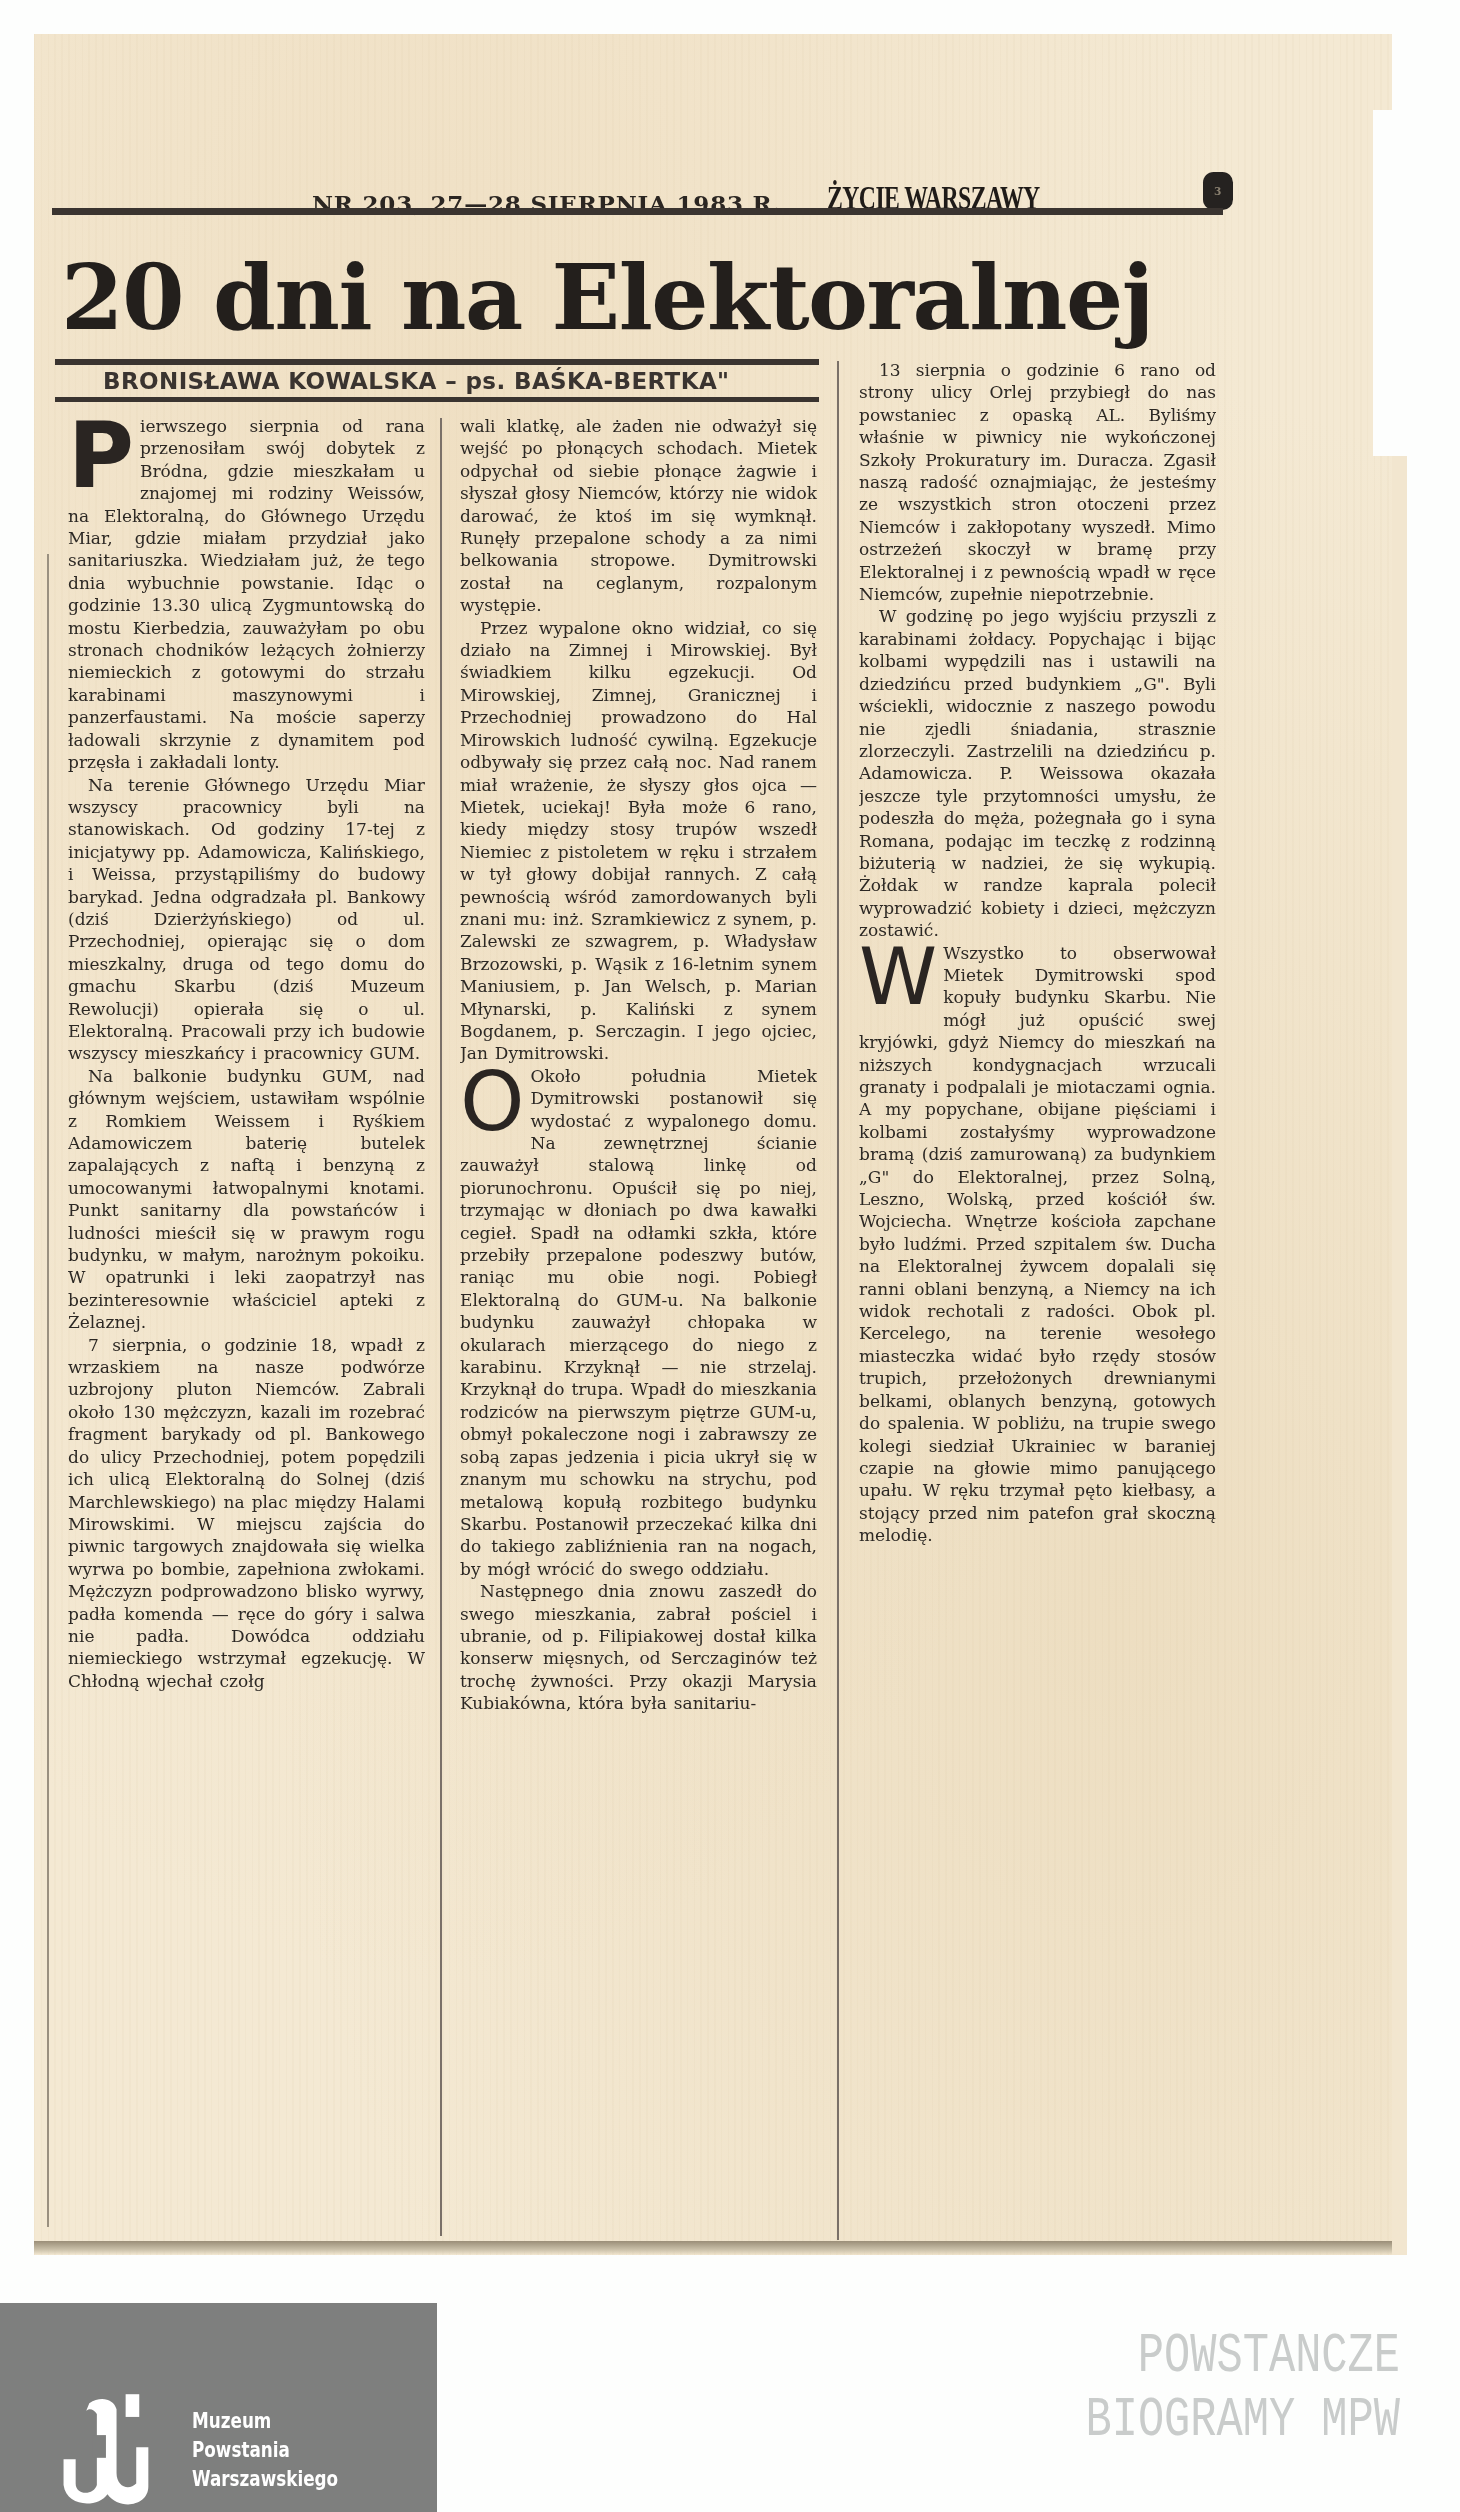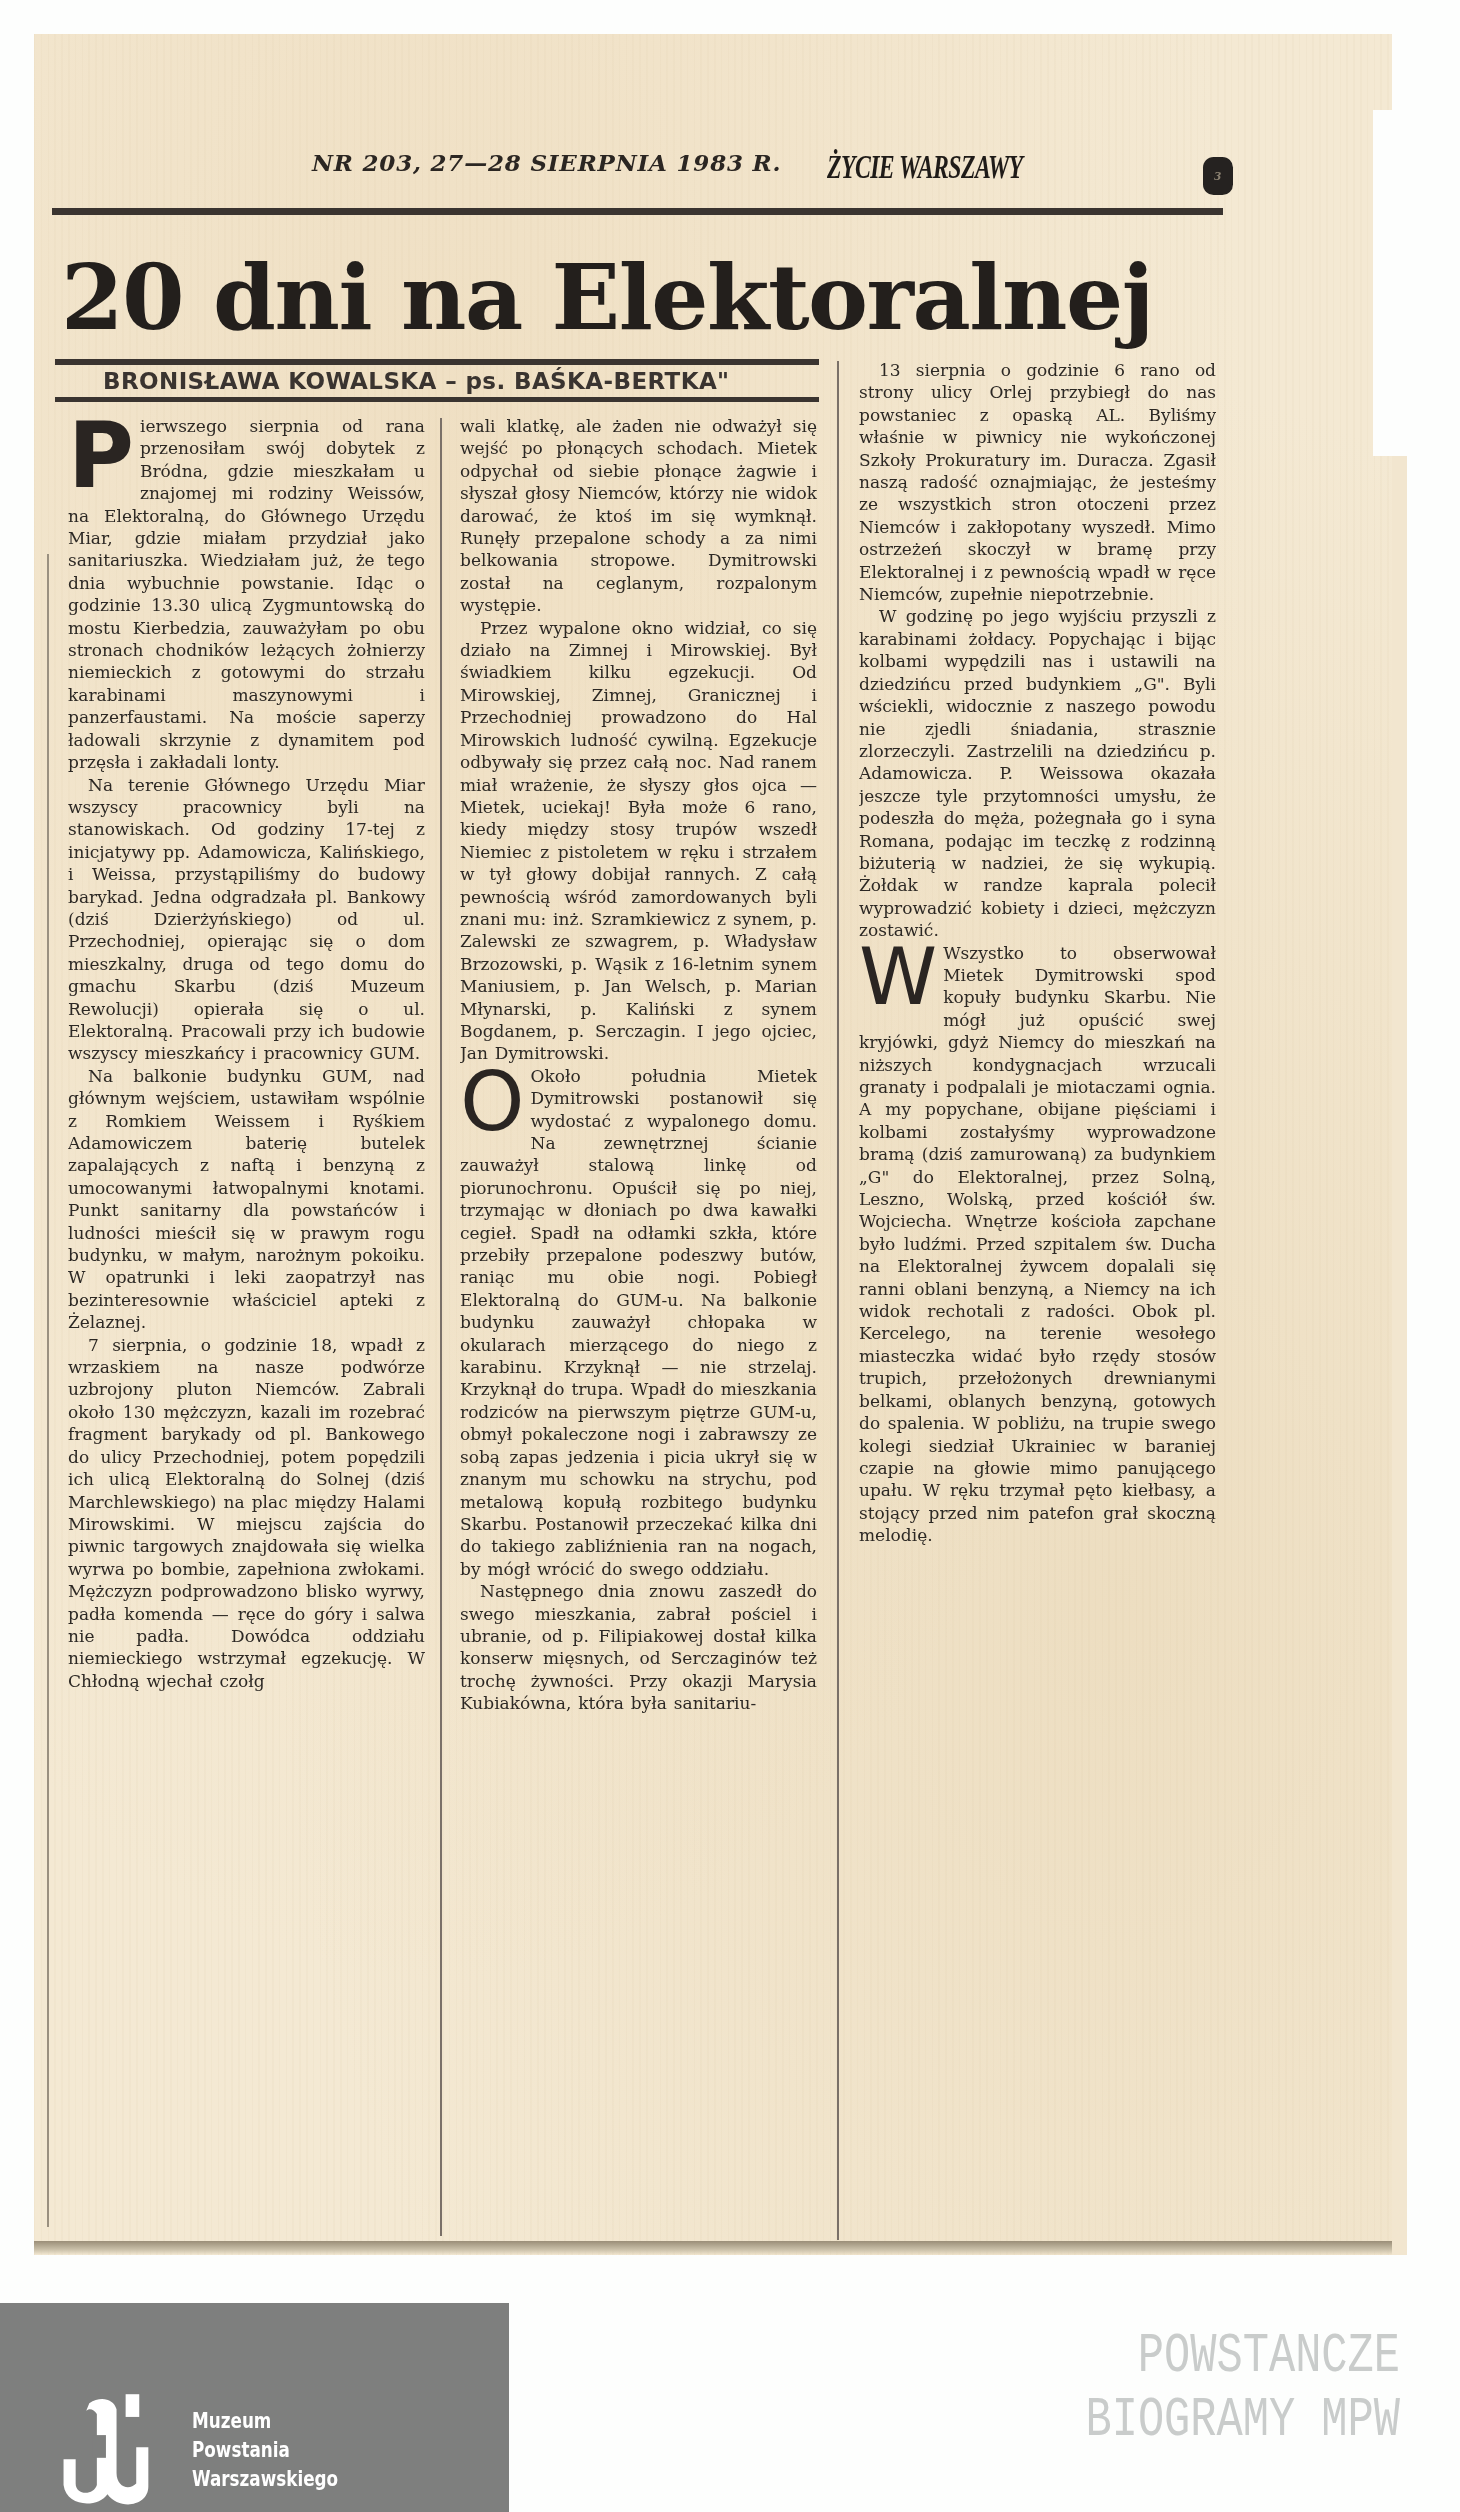--- a/index.html
+++ b/index.html
@@ -22,22 +22,22 @@
   }
   .paper-cut {
     position:absolute; left:1373px; top:110px; width:42px; height:346px; background:#fdfefd;
   }
   .paper-bottom-edge {
     position:absolute; left:34px; top:2241px; width:1358px; height:13.7px;
     background:linear-gradient(#9a8e78, #c9bfa8 60%, rgba(255,255,255,0));
   }
 
   .masthead {
-    position:absolute; top:149px; left:312px; width:913px; height:53px;
-    display:flex; align-items:flex-start;font-style:italic;
+    position:absolute; top:164px; left:312px; width:913px; height:53px;
+    display:flex; align-items:flex-end;
   }
   .issue-line {
     font-family:"DejaVu Serif", serif; font-weight:bold; font-size:23px;
     color:#2b2622; letter-spacing:0.8px; margin-right:46px;
   }
   .paper-name {
     font-family:"Liberation Serif", serif; font-weight:bold; font-size:33px;
     color:#1f1b18; transform:scaleX(0.72); transform-origin:left center;
     letter-spacing:-0.8px; width:335px; white-space:nowrap;
   }
@@ -80,21 +80,21 @@
 
   .dropcap {
     float:left; font-family:"DejaVu Sans", sans-serif; color:#2a2522;
     line-height:0.8; margin-right:6px; margin-top:4.6px;
   }
   .dropcap.p { font-size:90px; font-weight:bold; }
   .dropcap.o { font-size:82px; font-weight:normal; }
   .dropcap.w { font-size:79px; font-weight:normal; }
 
   .logo-box {
-    position:absolute; left:0; top:2303px; width:509px; height:209px; background:#7e7f7e;text-decoration:underline;
+    position:absolute; left:0; top:2303px; width:437px; height:209px; background:#7e7f7e;text-decoration:underline;
   }
   .logo-mark { position:absolute; left:59px; top:91px; width:106px; height:114px; }
   .logo-text {
     position:absolute; left:192px; top:104px; color:#ffffff;
     font-family:"DejaVu Sans", sans-serif; font-weight:bold; font-size:20.5px; line-height:29px;
     transform:scaleX(0.82); transform-origin:left top;
   }
   .watermark {
     position:absolute; left:966px; top:2324px; color:#c9cccb;
     font-family:"Liberation Mono", monospace; font-size:56px; line-height:64px;

